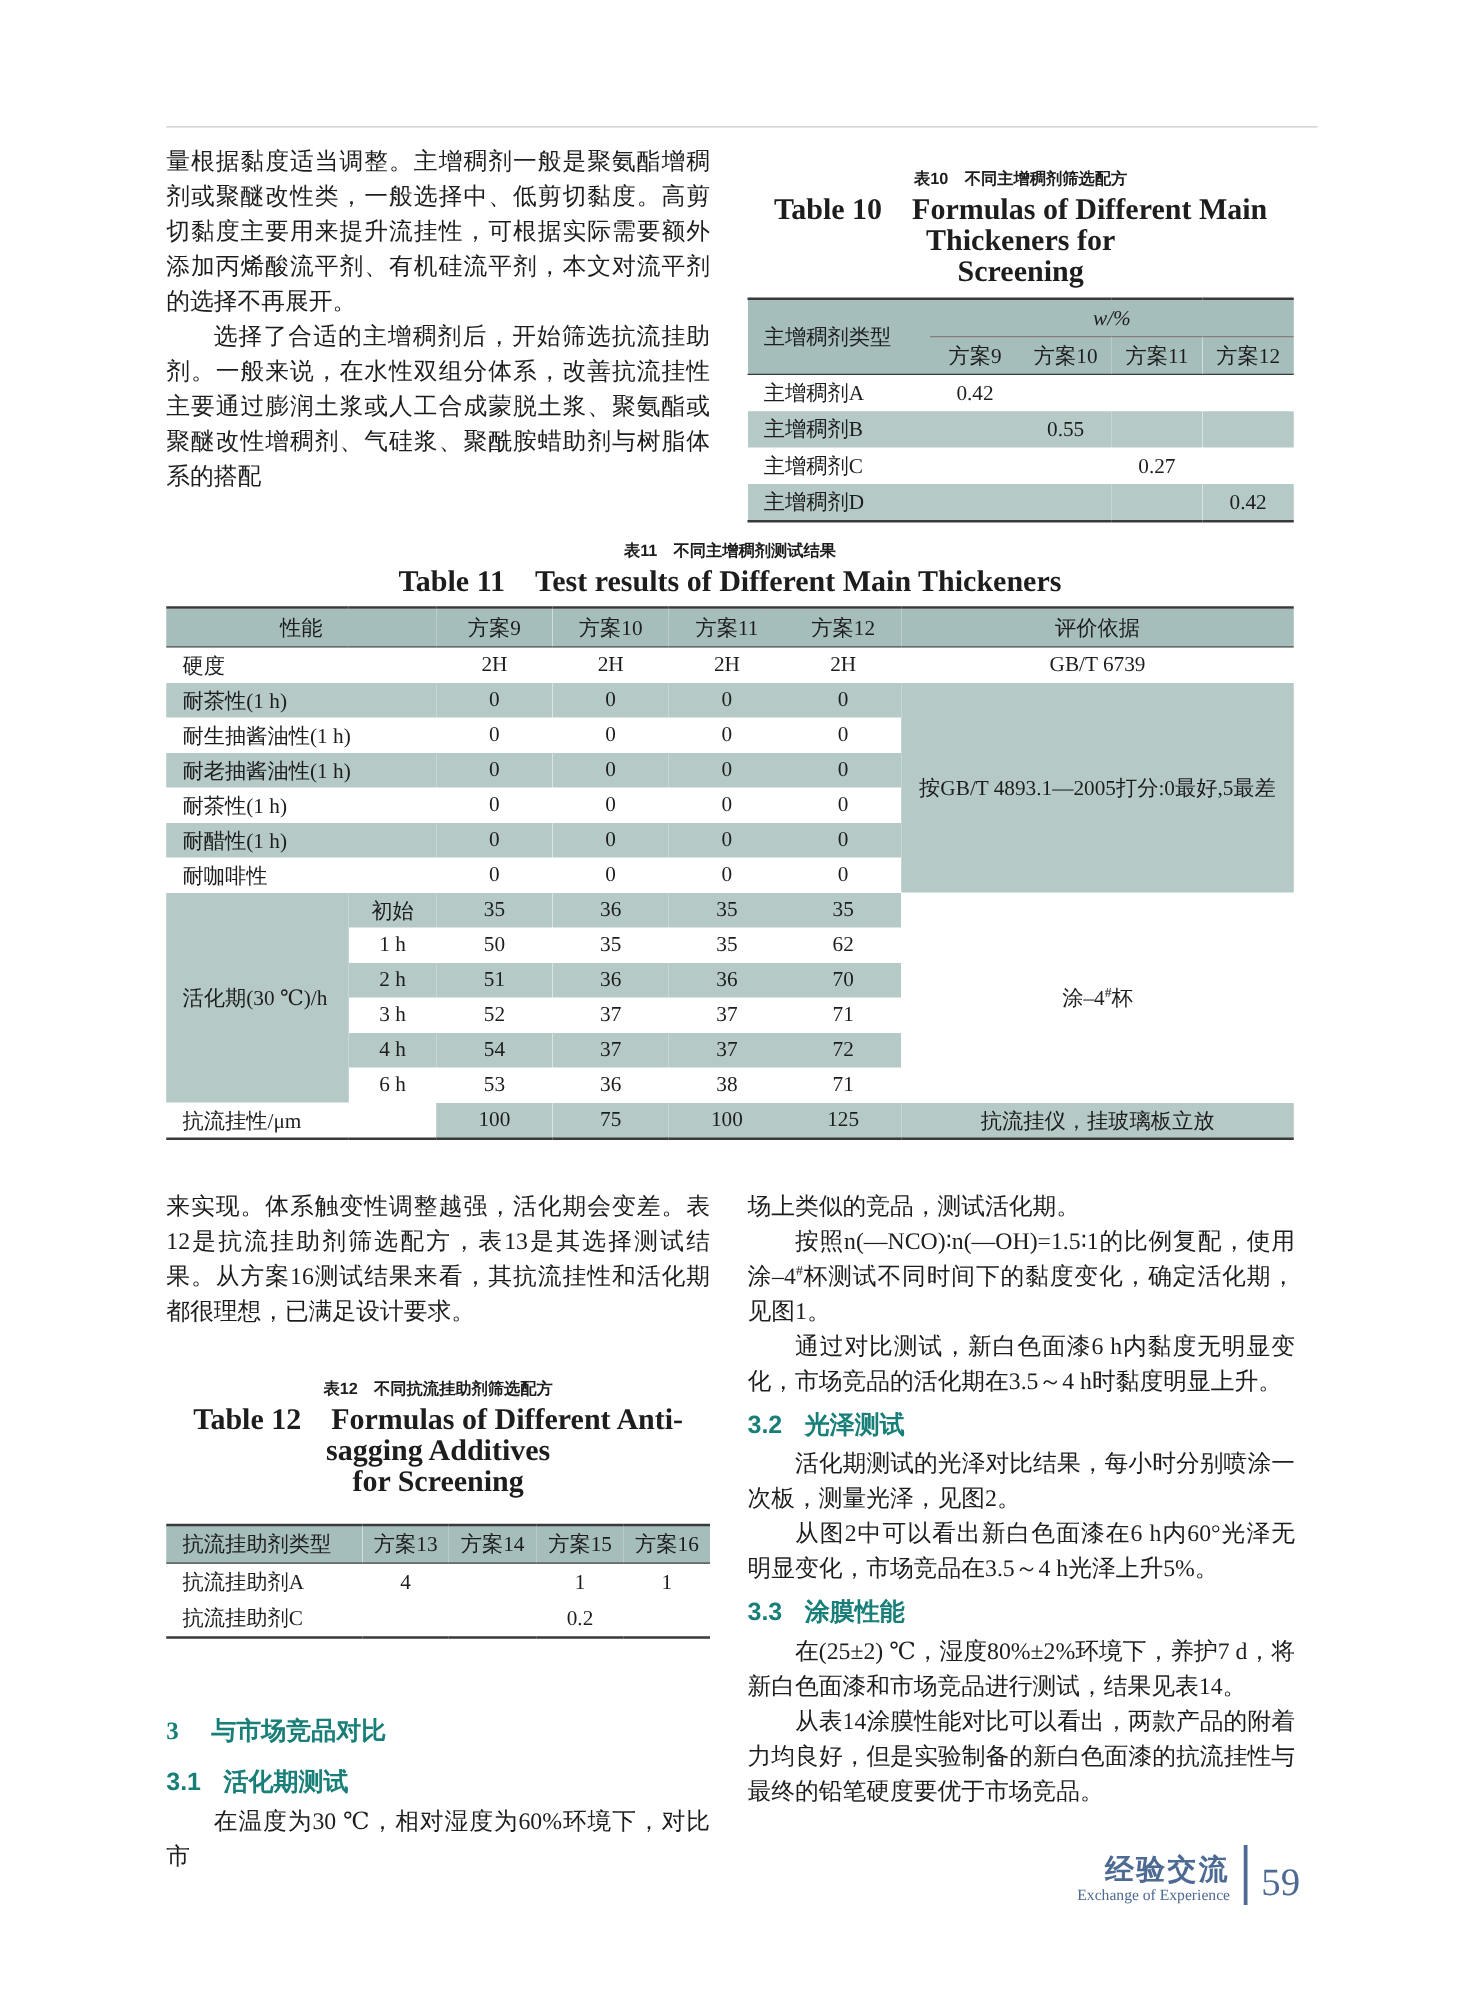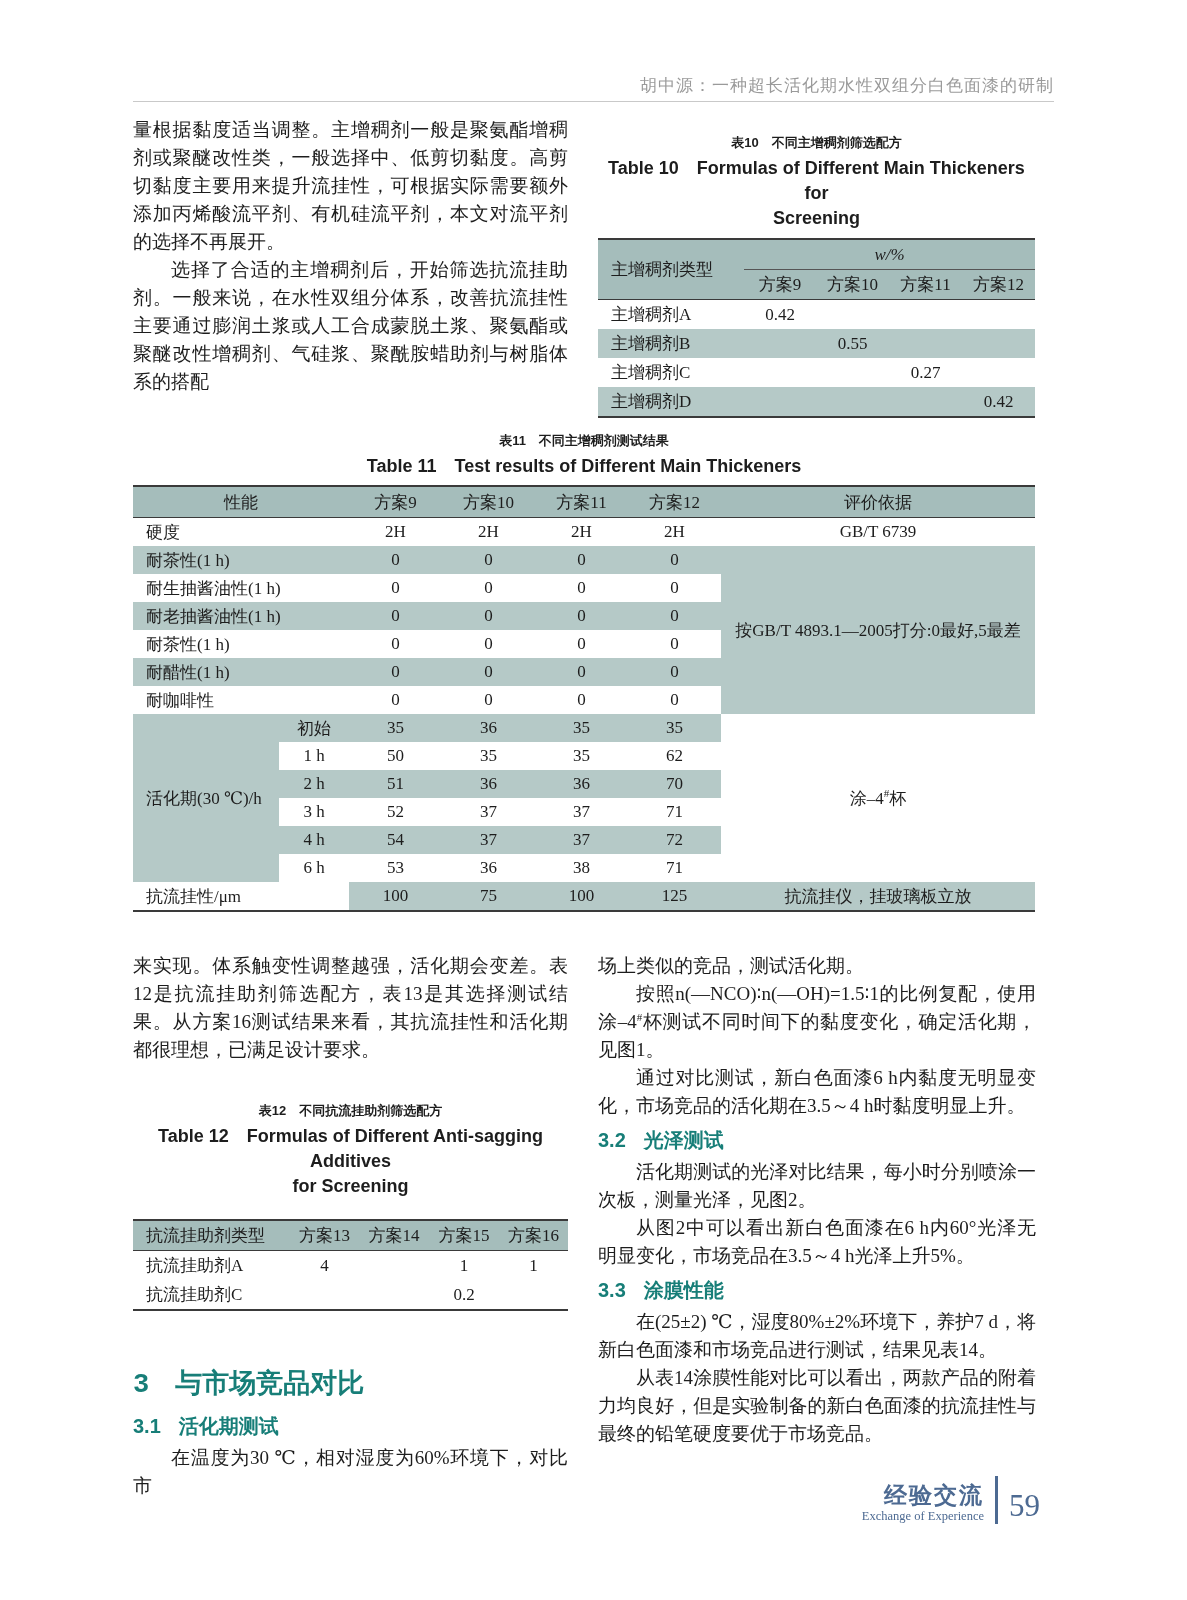--- a/index.html
+++ b/index.html
@@ -27,22 +27,22 @@
   
   .textcol{position:absolute;font-size:19px;line-height:28px;text-align:justify;}
   .textcol p{margin:0;}
   .indent{text-indent:2em;}
   
   .tbl-title-cn{
     font-family:"Liberation Sans","DejaVu Sans",sans-serif;
     font-weight:bold;font-size:13px;line-height:26px;text-align:center;
   }
   .tbl-title-en{
-    font-family:Liberation Sans, sans-serif;
-    font-weight:bold;font-size:18px;line-height:25px;text-align:center;
+    font-family:Liberation Serif, serif;
+    font-weight:bold;font-size:24px;line-height:25px;text-align:center;
   }
   
   .ptable{
     border-collapse:collapse;table-layout:fixed;width:100%;
     border-top:2px solid var(--line);border-bottom:2px solid var(--line);
     font-size:17px;color:var(--ink);
   }
   .ptable th,.ptable td{
     font-weight:normal;text-align:center;vertical-align:middle;
     padding:0 2px;height:29px;white-space:nowrap;overflow:hidden;
@@ -52,22 +52,22 @@
   .ptable tr.shade td{background:var(--stripe);}
   .ptable td.cell-shade{background:var(--stripe);}
   .ptable td.cell-white{background:#ffffff;}
   .hdr-underline{border-bottom:1.5px solid var(--line);}
   .wcell{font-style:italic;border-bottom:1px solid #555;}
   .t11 th,.t11 td{height:28px;}
   .t11 th{height:30px;}
   sup.hash{font-size:11px;vertical-align:super;line-height:0;}
   
   .h-sec{
-    font-family:Liberation Mono, monospace;
-    color:var(--teal);font-weight:bold;font-size:27px;line-height:34px;margin:0 0 10px 0;
+    font-family:Liberation Serif, serif;
+    color:var(--teal);font-weight:bold;font-size:20px;line-height:34px;margin:0 0 10px 0;
   }
   .h-sec .num{margin-right:26px;}
   .h-sub{
     font-family:"Liberation Sans","DejaVu Sans",sans-serif;
     color:var(--teal);font-weight:bold;font-size:20px;line-height:28px;margin:6px 0 4px 0;
   }
   .h-sub .num{margin-right:18px;}
   
   .page-footer{position:absolute;top:1476px;right:147px;display:flex;align-items:flex-end;}
   .footer-labels{text-align:right;margin-right:11px;}
@@ -83,21 +83,20 @@
   .footer-num{
     font-family:"Liberation Serif","DejaVu Serif",serif;
     font-size:31px;color:var(--footer-blue);margin-left:11px;
   }
 </style>
 </head>
 <body>
 
 <div id="page">
 
-  <div class="running-header">胡中源：一种超长活化期水性双组分白色面漆的研制</div>
   <div class="header-rule"></div>
 
   <div class="textcol" style="top:116px;left:133px;width:435px;">
     <p>量根据黏度适当调整。主增稠剂一般是聚氨酯增稠剂或聚醚改性类，一般选择中、低剪切黏度。高剪切黏度主要用来提升流挂性，可根据实际需要额外添加丙烯酸流平剂、有机硅流平剂，本文对流平剂的选择不再展开。</p>
     <p class="indent">选择了合适的主增稠剂后，开始筛选抗流挂助剂。一般来说，在水性双组分体系，改善抗流挂性主要通过膨润土浆或人工合成蒙脱土浆、聚氨酯或聚醚改性增稠剂、气硅浆、聚酰胺蜡助剂与树脂体系的搭配</p>
   </div>
 
   <div style="position:absolute;top:130px;left:598px;width:437px;">
     <div class="tbl-title-cn">表10　不同主增稠剂筛选配方</div>
     <div class="tbl-title-en">Table 10　Formulas of Different Main Thickeners for</div>

